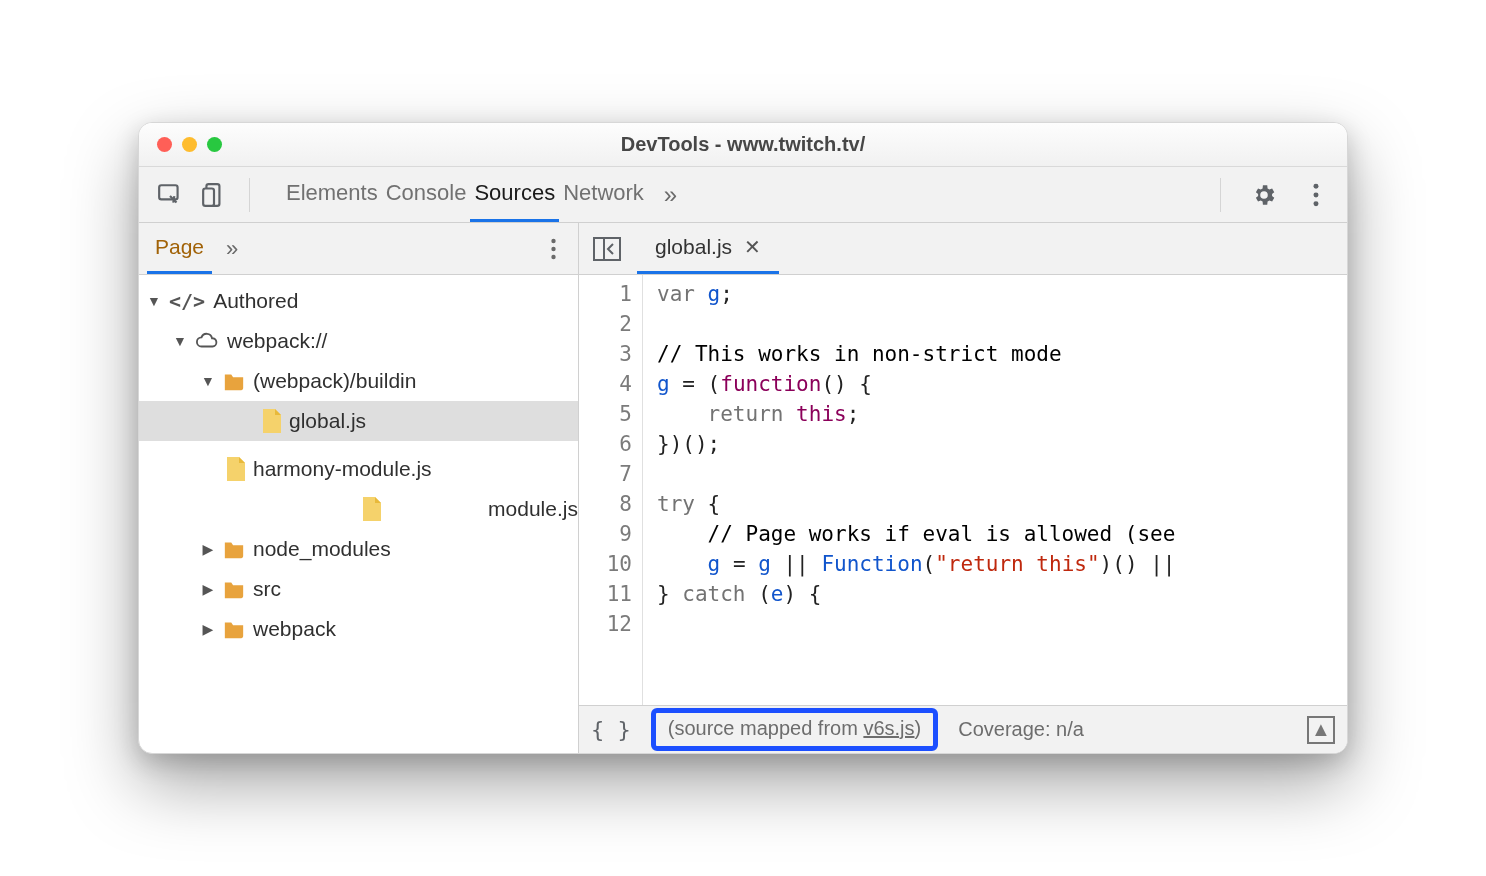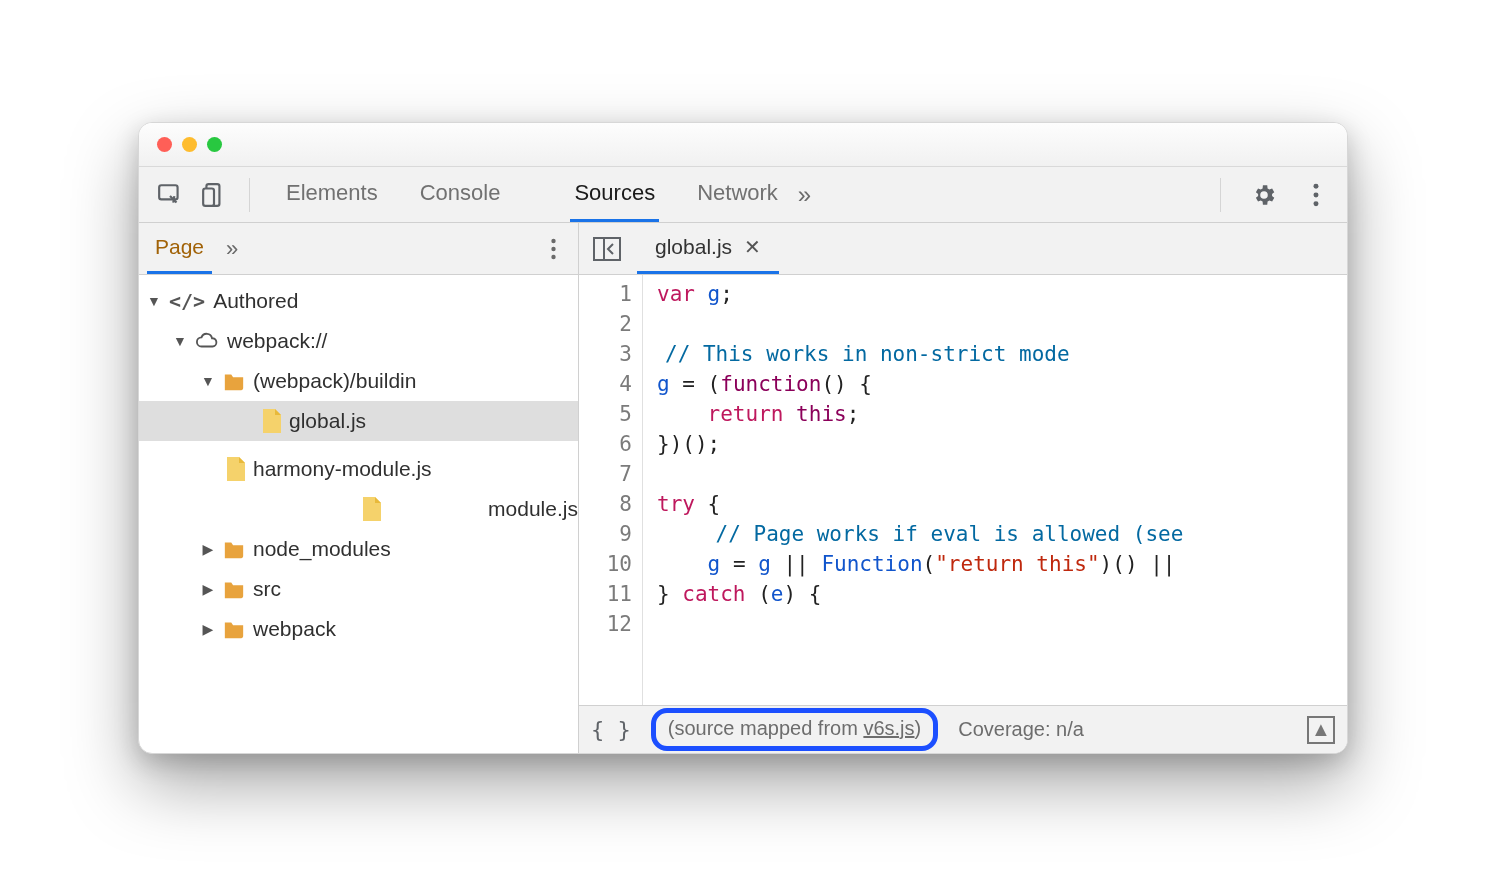--- a/index.html
+++ b/index.html
@@ -47,26 +47,26 @@
     border-bottom:1px solid #d0d0d0;
     padding: 0 14px;
     gap: 10px;
     color:#5f6368;
   }
   .tool-icon {
     width:34px; height:34px; display:flex; align-items:center; justify-content:center;
     color:#5f6368; cursor:pointer; border-radius:4px;
   }
   .tool-sep { width:1px; height:34px; background:#d5d5d5; margin:0 8px; }
-  .main-tabs { display:flex; align-items:stretch; height:100%; gap:34px; margin-left:14px; }
+  .main-tabs { display:flex; align-items:stretch; height:100%; margin-left:14px; }
   .main-tab {
     display:flex; align-items:center; font-size:22px; color:#717171;
     cursor:pointer; border-bottom:3px solid transparent; padding:0 4px;
   }
-  .main-tab.active { color:#1a1a1a; border-bottom-color:#1a73e8;margin-left:32px; }
+  .main-tab.active { color:#1a1a1a; border-bottom-color:#1a73e8; }
   .tab-more { font-size:24px; color:#6b6b6b; padding:0 6px; cursor:pointer; }
   .tabbar-spacer { flex:1; }
   .tabbar-right { display:flex; align-items:center; gap:18px; }
   
   .content { display:flex; height: 530px; }
   .sidebar {
     width: 440px; border-right:1px solid #d0d0d0; display:flex; flex-direction:column;
   }
   .sub-tabs {
     height:52px; display:flex; align-items:center; border-bottom:1px solid #d0d0d0;
@@ -106,50 +106,51 @@
   .code-area { flex:1; display:flex; overflow:hidden; background:#fff; }
   .gutter {
     width:64px; text-align:right; padding:4px 10px 4px 0;
     color:#7b7b7b; font-family: Menlo, monospace; font-size:21px; line-height:30px;
     border-right:1px solid #e0e0e0; background:#fff;
   }
   .code {
     flex:1; padding:4px 0 4px 14px; font-family: Menlo, monospace; font-size:21px; line-height:30px;
     white-space:pre; color:#222; overflow:hidden;
   }
-  .kw{color:#be185d;} .ident{color:#1155cc;} .cmt{color:#0369a1;margin-left:8px;} .str{color:#bf280d;} .fn{color:#8b005a;}
+  .kw{color:#737373;} .ident{color:#1155cc;} .cmt{color:#000000;} .str{color:#bf280d;} .fn{color:#8b005a;}
   
   .editor-footer {
     height:48px; border-top:1px solid #d0d0d0; background:#f2f2f2;
     display:flex; align-items:center; padding:0 12px; gap:20px; font-size:20px; color:#6d6d6d;
     position:relative;
   }
   .pretty { font-family: monospace; font-size:22px; cursor:pointer; color:#5f6368; }
   .src-map {
-    padding:4px 12px 6px; border:5px solid #1c4fff; border-radius:16px;
+    padding:4px 12px 6px; border:5px solid #1c4fff; border-radius:6px;
   }
   .src-map a { text-decoration: underline; color:#6d6d6d; }
   .foot-spacer{flex:1;}
   .drawer-toggle {
     width:28px;height:28px; display:flex;align-items:center;justify-content:center;
     border:2px solid #777; color:#777; cursor:pointer;
   }
 </style>
 </head>
 <body>
 
 <div class="stage">
   <div class="window">
 
     <div class="titlebar">
       <div class="traffic">
         <div class="dot red"></div>
         <div class="dot yellow"></div>
         <div class="dot green"></div>
       </div>
+      <div class="title">DevTools - www.twitch.tv/</div>
     </div>
 
     <div class="tabbar">
       <div class="tool-icon">
         <svg class="ico" width="26" height="26" viewBox="0 0 24 24" fill="none" stroke="currentColor" stroke-width="2">
           <rect x="2" y="3" width="17" height="13" rx="2"></rect>
           <path d="M12 13l6 6M16 13l-1 6"></path>
         </svg>
       </div>
       <div class="tool-icon">

